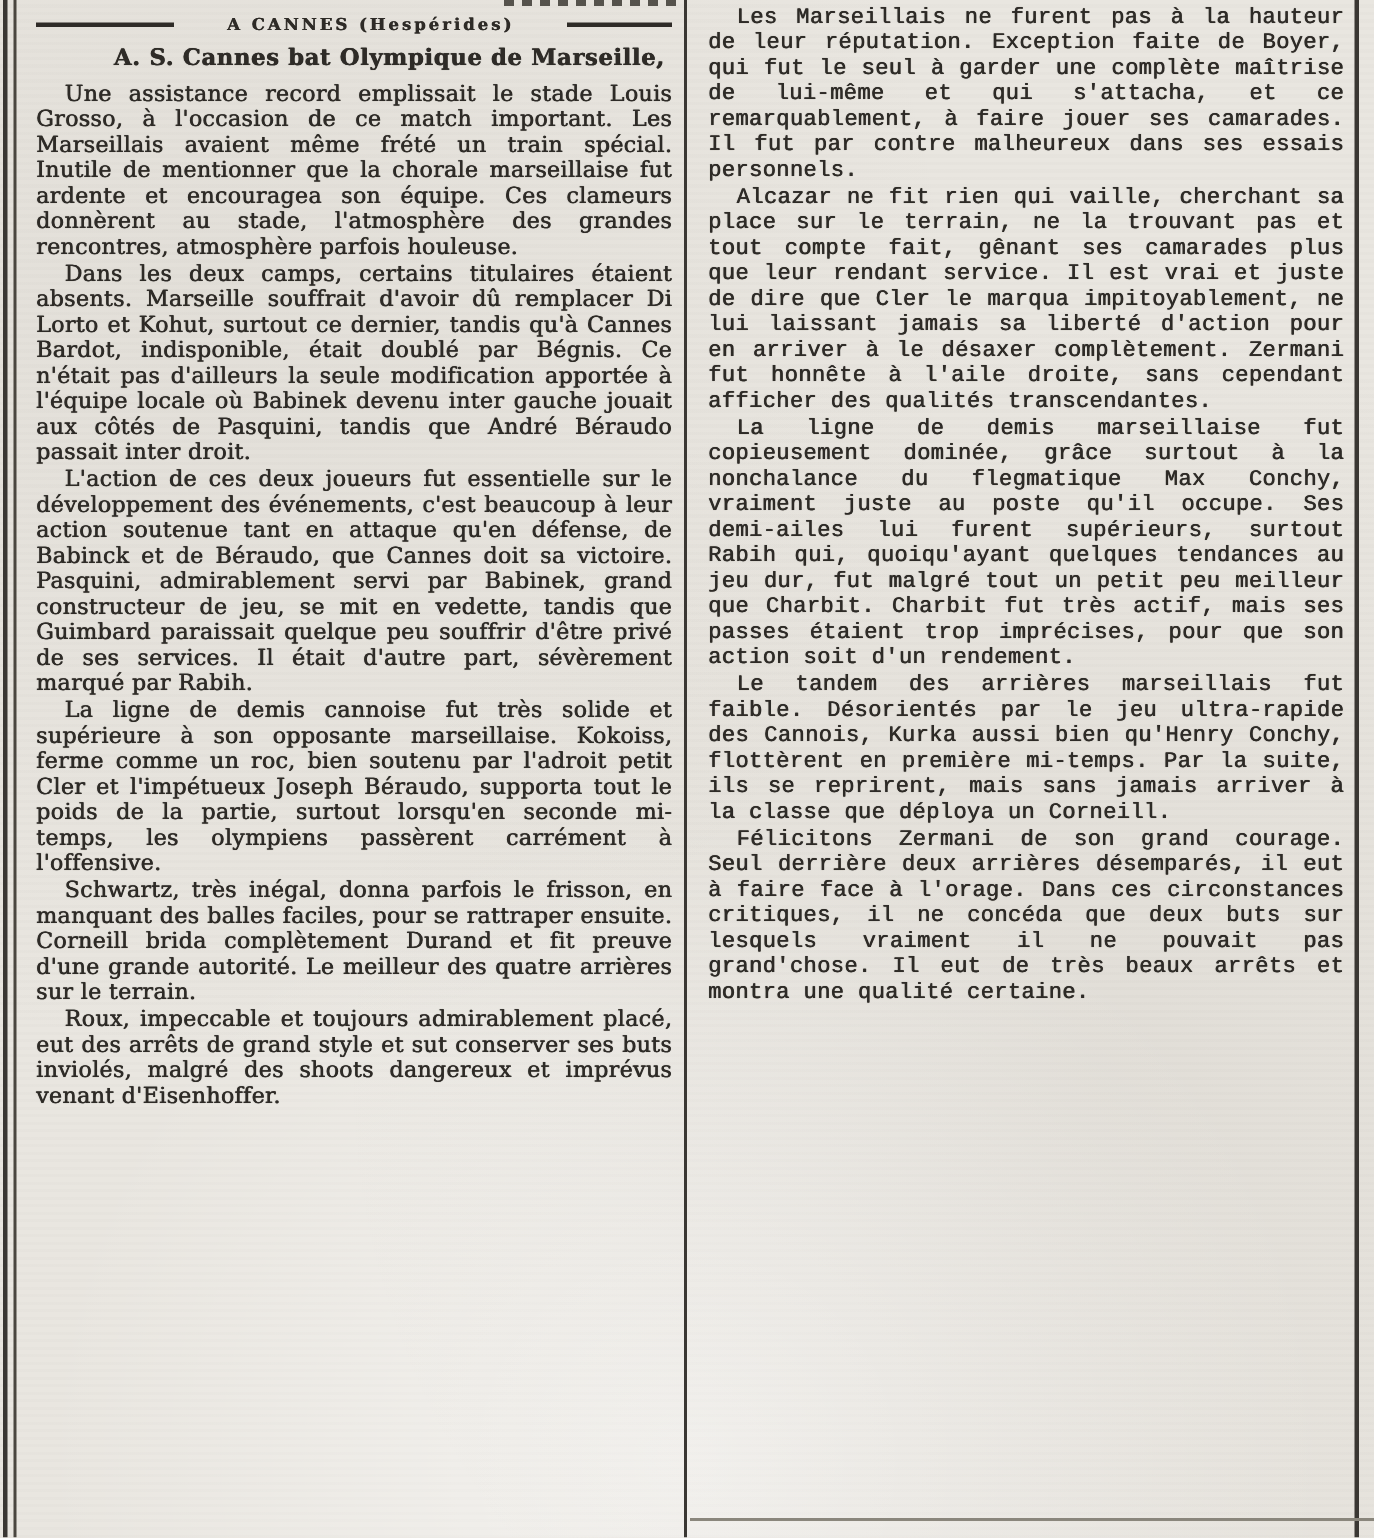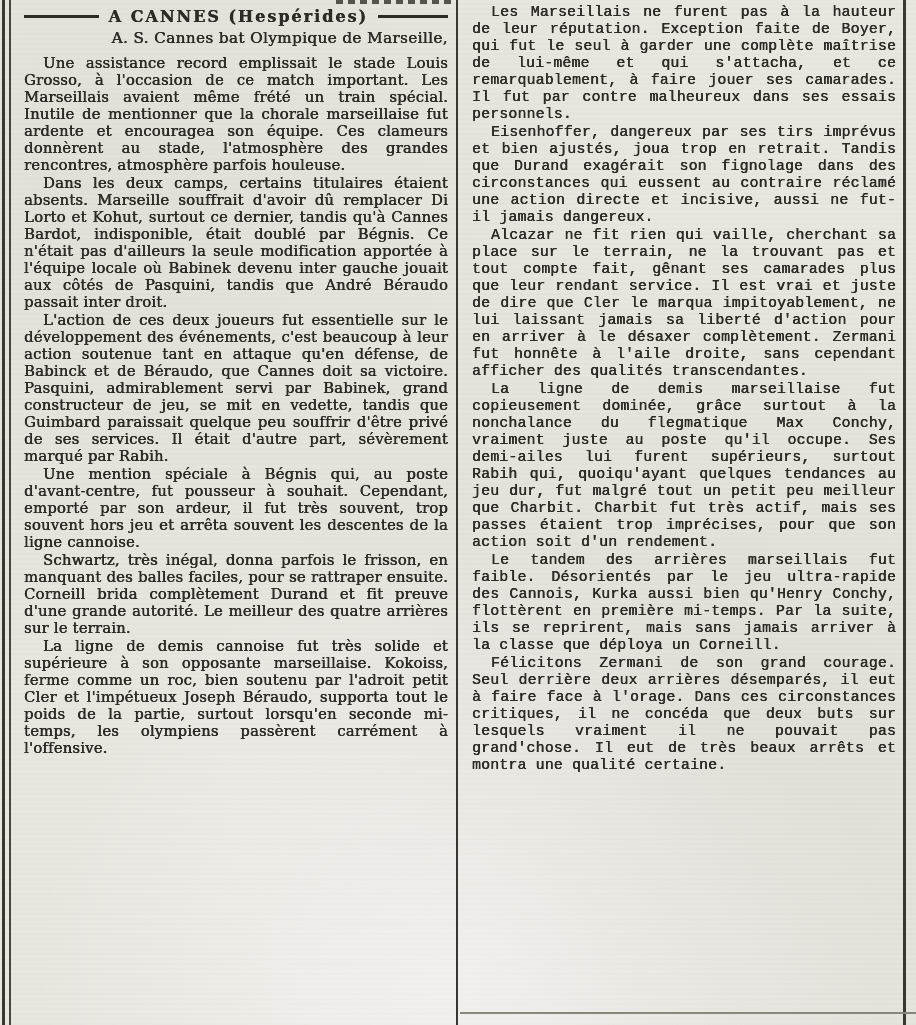--- a/index.html
+++ b/index.html
@@ -48,27 +48,27 @@
   .col-right { left: 472px; width: 424px; top: 4px; font-family: Liberation Mono, monospace; }
 
   .headline-row {
     display: flex; align-items: center; justify-content: space-between;
     margin: 2px 0 4px 0;
   }
   .headline-rule { height: 3px; background: #2e2b27; flex: 1; }
   .headline-rule.l { max-width: 92px; }
   .headline-rule.r { max-width: 70px; }
   .headline {
-    font-weight: bold; font-size: 16px; letter-spacing: 2px;
+    font-weight: bold; font-size: 11px; letter-spacing: 2px;
     white-space: nowrap; padding: 0 10px;
     text-shadow: 0.4px 0 0 currentColor;
   }
 
-  .subhead { font-weight: normal; font-size: 15.2px; line-height: 19px;
-             letter-spacing: 0.4px; text-align: right; margin-bottom: 6px; margin-left: 47px; }
+  .subhead { font-weight: bold; font-size: 15.2px; line-height: 19px;
+             letter-spacing: 0.4px; text-align: center; margin-bottom: 6px; margin-left: 47px; }
   .subhead .l2 { padding-left: 28px; }
 
   .para { margin: 0 0 1px 0; text-indent: 19px; }
 </style>
 </head>
 <body>
 
 <div class="page">
 
   <div class="vrule left-outer"></div>
@@ -84,30 +84,29 @@
       <span class="headline">A CANNES (Hespérides)</span>
       <span class="headline-rule r"></span>
     </div>
     <div class="subhead">
       <div class="l1">A. S. Cannes bat Olympique de Marseille,</div>
     </div>
     <div>
         <p class="para">Une assistance record emplissait le stade Louis Grosso, à l'occasion de ce match important. Les Marseillais avaient même frété un train spécial. Inutile de mentionner que la chorale marseillaise fut ardente et encouragea son équipe. Ces clameurs donnèrent au stade, l'atmosphère des grandes rencontres, atmosphère parfois houleuse.</p>
         <p class="para">Dans les deux camps, certains titulaires étaient absents. Marseille souffrait d'avoir dû remplacer Di Lorto et Kohut, surtout ce dernier, tandis qu'à Cannes Bardot, indisponible, était doublé par Bégnis. Ce n'était pas d'ailleurs la seule modification apportée à l'équipe locale où Babinek devenu inter gauche jouait aux côtés de Pasquini, tandis que André Béraudo passait inter droit.</p>
         <p class="para">L'action de ces deux joueurs fut essentielle sur le développement des événements, c'est beaucoup à leur action soutenue tant en attaque qu'en défense, de Babinck et de Béraudo, que Cannes doit sa victoire. Pasquini, admirablement servi par Babinek, grand constructeur de jeu, se mit en vedette, tandis que Guimbard paraissait quelque peu souffrir d'être privé de ses services. Il était d'autre part, sévèrement marqué par Rabih.</p>
-        <p class="para">Une mention spéciale à Bégnis qui, au poste d'avant-centre, fut pousseur à souhait. Cependant, emporté par son ardeur, il fut très souvent, trop souvent hors jeu et arrêta souvent les descentes de la ligne cannoise.</p>
+        <p class="para">La ligne de demis cannoise fut très solide et supérieure à son opposante marseillaise. Kokoiss, ferme comme un roc, bien soutenu par l'adroit petit Cler et l'impétueux Joseph Béraudo, supporta tout le poids de la partie, surtout lorsqu'en seconde mi-temps, les olympiens passèrent carrément à l'offensive.</p>
         <p class="para">Schwartz, très inégal, donna parfois le frisson, en manquant des balles faciles, pour se rattraper ensuite. Corneill brida complètement Durand et fit preuve d'une grande autorité. Le meilleur des quatre arrières sur le terrain.</p>
-        <p class="para">La ligne de demis cannoise fut très solide et supérieure à son opposante marseillaise. Kokoiss, ferme comme un roc, bien soutenu par l'adroit petit Cler et l'impétueux Joseph Béraudo, supporta tout le poids de la partie, surtout lorsqu'en seconde mi-temps, les olympiens passèrent carrément à l'offensive.</p>
+        <p class="para">Roux, impeccable et toujours admirablement placé, eut des arrêts de grand style et sut conserver ses buts inviolés, malgré des shoots dangereux et imprévus venant d'Eisenhoffer.</p>
       </div>
   </div>
 
   <div class="col col-right">
     <div>
         <p class="para">Les Marseillais ne furent pas à la hauteur de leur réputation. Exception faite de Boyer, qui fut le seul à garder une complète maîtrise de lui-même et qui s'attacha, et ce remarquablement, à faire jouer ses camarades. Il fut par contre malheureux dans ses essais personnels.</p>
-        <p class="para">Eisenhoffer, dangereux par ses tirs imprévus et bien ajustés, joua trop en retrait. Tandis que Durand exagérait son fignolage dans des circonstances qui eussent au contraire réclamé une action directe et incisive, aussi ne fut-il jamais dangereux.</p>
         <p class="para">Alcazar ne fit rien qui vaille, cherchant sa place sur le terrain, ne la trouvant pas et tout compte fait, gênant ses camarades plus que leur rendant service. Il est vrai et juste de dire que Cler le marqua impitoyablement, ne lui laissant jamais sa liberté d'action pour en arriver à le désaxer complètement. Zermani fut honnête à l'aile droite, sans cependant afficher des qualités transcendantes.</p>
         <p class="para">La ligne de demis marseillaise fut copieusement dominée, grâce surtout à la nonchalance du flegmatique Max Conchy, vraiment juste au poste qu'il occupe. Ses demi-ailes lui furent supérieurs, surtout Rabih qui, quoiqu'ayant quelques tendances au jeu dur, fut malgré tout un petit peu meilleur que Charbit. Charbit fut très actif, mais ses passes étaient trop imprécises, pour que son action soit d'un rendement.</p>
         <p class="para">Le tandem des arrières marseillais fut faible. Désorientés par le jeu ultra-rapide des Cannois, Kurka aussi bien qu'Henry Conchy, flottèrent en première mi-temps. Par la suite, ils se reprirent, mais sans jamais arriver à la classe que déploya un Corneill.</p>
         <p class="para">Félicitons Zermani de son grand courage. Seul derrière deux arrières désemparés, il eut à faire face à l'orage. Dans ces circonstances critiques, il ne concéda que deux buts sur lesquels vraiment il ne pouvait pas grand'chose. Il eut de très beaux arrêts et montra une qualité certaine.</p>
       </div>
   </div>
 
 </div>
 
 </body></html>

